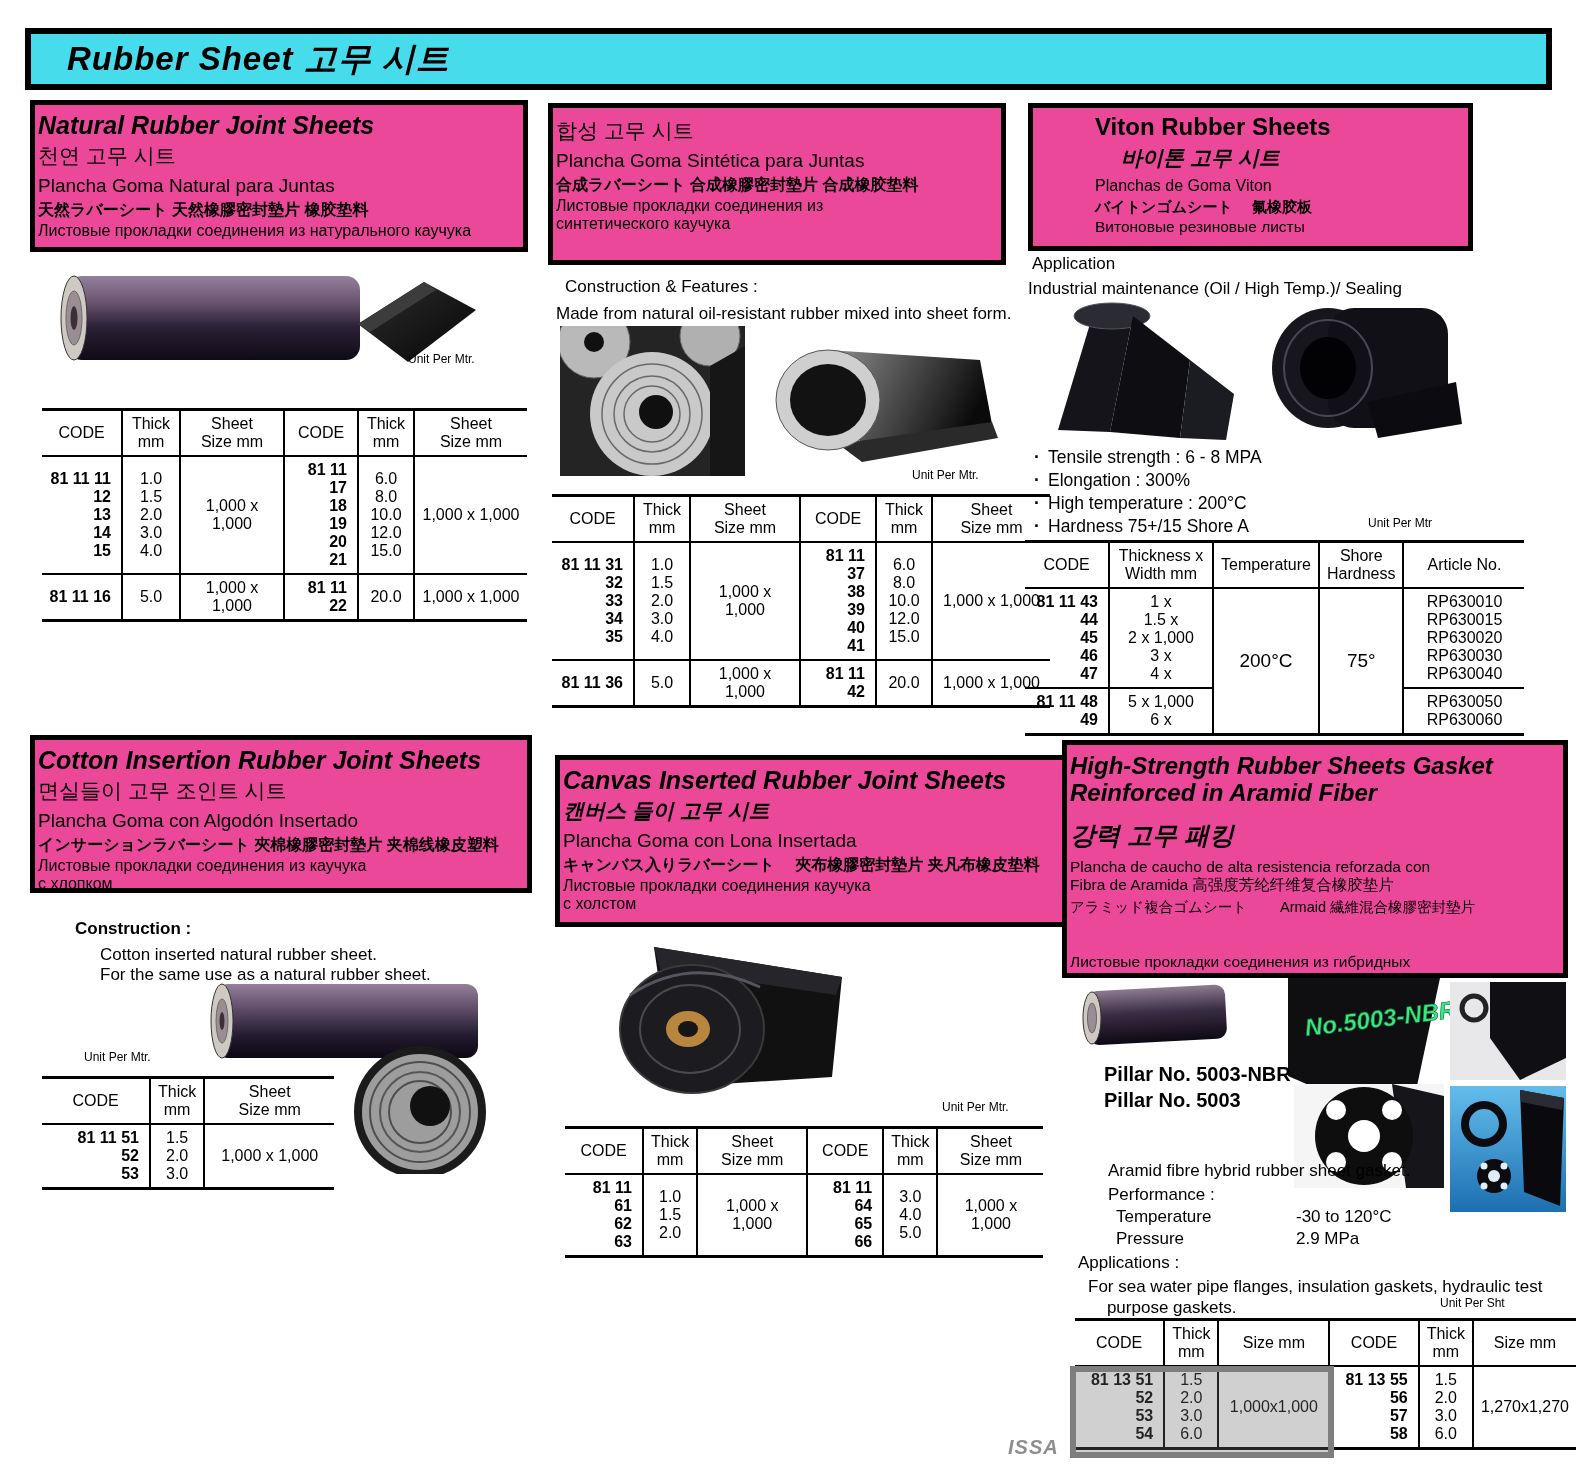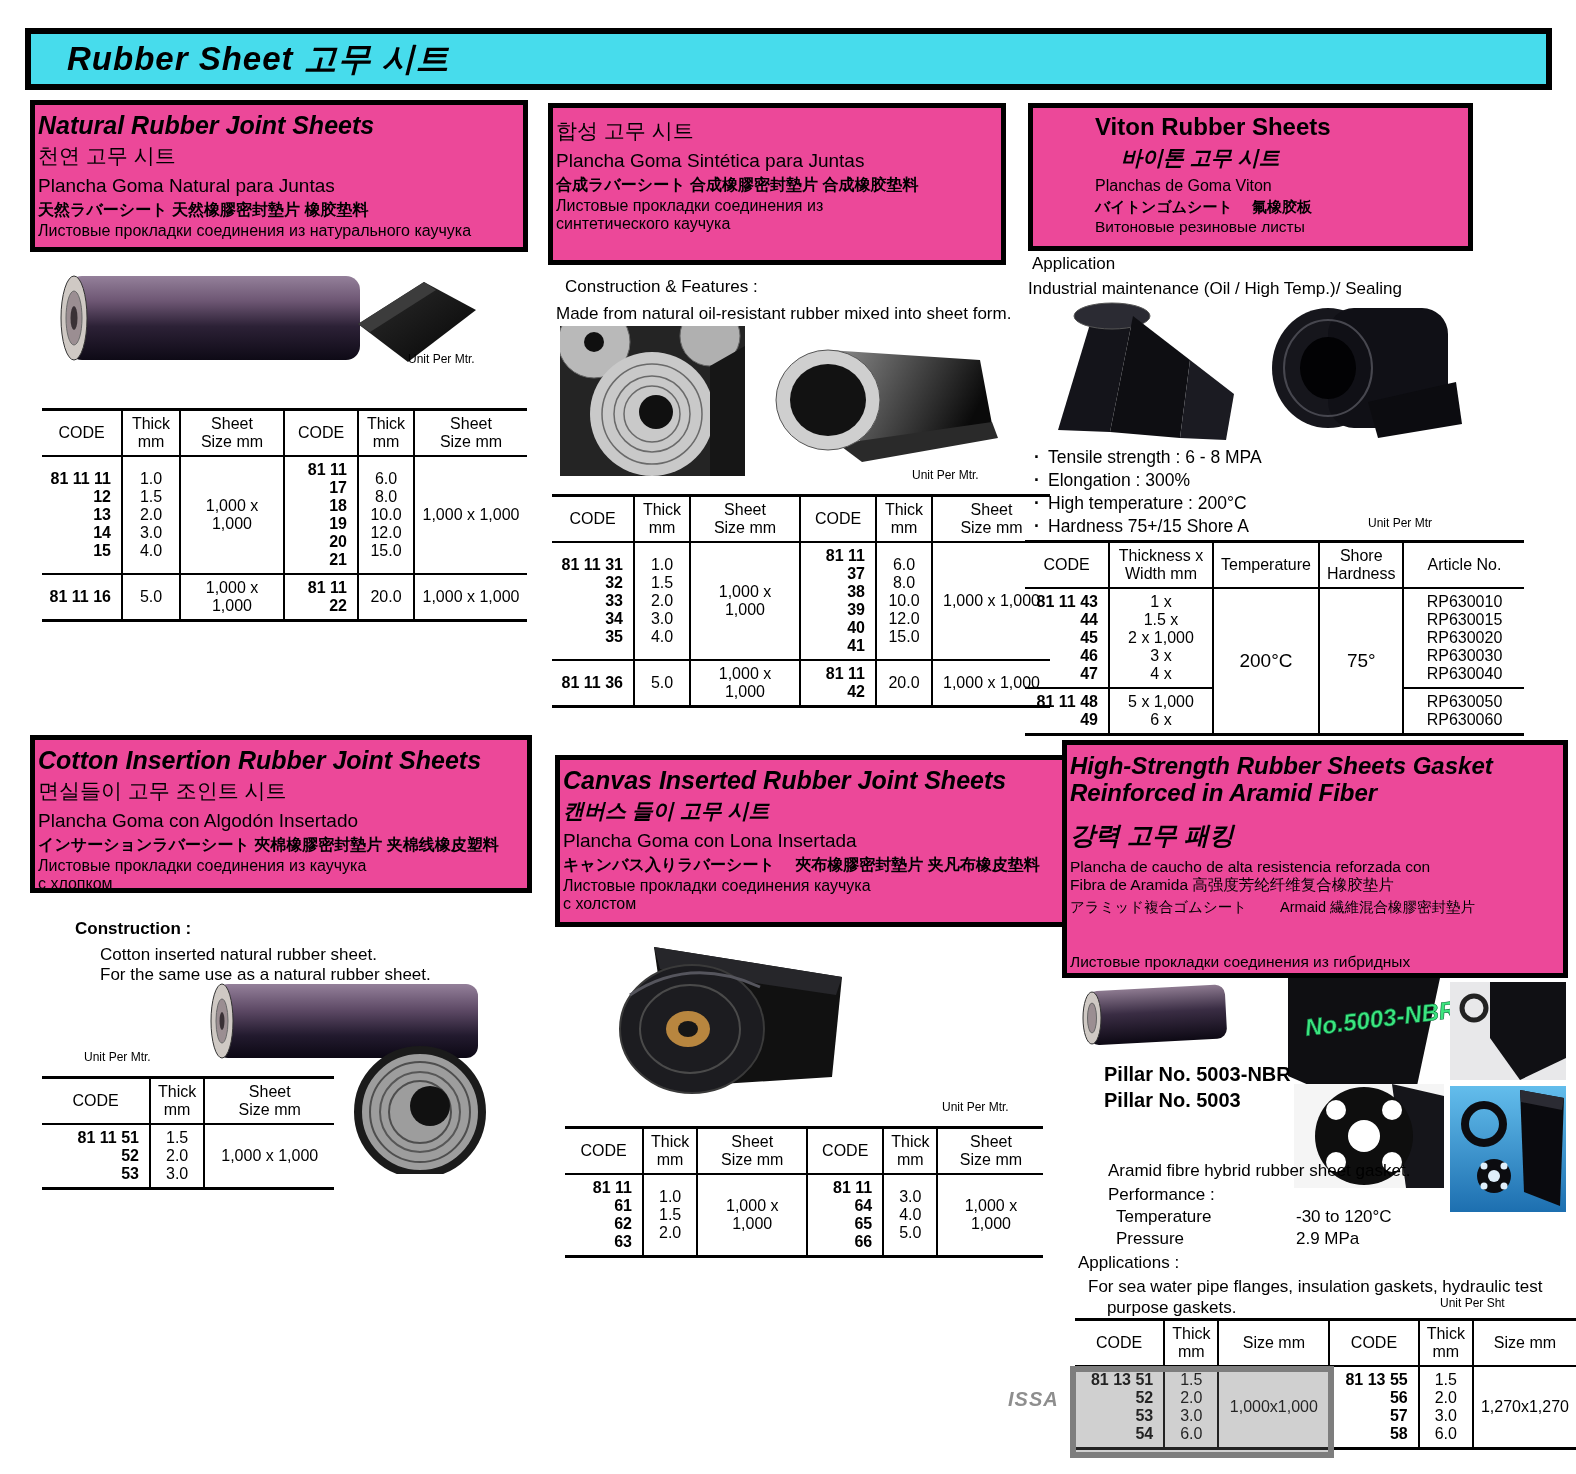--- a/index.html
+++ b/index.html
@@ -502,21 +502,21 @@
   <div class="plain" style="left:1108px;top:1160px;">Aramid fibre hybrid rubber sheet gasket.</div>
   <div class="plain" style="left:1108px;top:1184px;">Performance :</div>
   <div class="plain" style="left:1116px;top:1206px;">Temperature</div>
   <div class="plain" style="left:1296px;top:1206px;">-30 to 120°C</div>
   <div class="plain" style="left:1116px;top:1228px;">Pressure</div>
   <div class="plain" style="left:1296px;top:1228px;">2.9 MPa</div>
   <div class="plain" style="left:1078px;top:1252px;">Applications :</div>
   <div class="plain pre" style="left:1088px;top:1276px;">For sea water pipe flanges, insulation gaskets, hydraulic test
     purpose gaskets.</div>
   <div class="unit-label" style="left:1440px;top:1296px;">Unit Per Sht</div>
-  <div class="issa" style="left:1008px;top:1388px;">ISSA</div>
+  <div class="issa" style="left:1008px;top:1436px;">ISSA</div>
 
   <table class="ptable" style="left:1075px;top:1318px;">
     <colgroup>
         <col style="width:94px">
         <col style="width:48px">
         <col style="width:112px">
         <col style="width:94px">
         <col style="width:48px">
         <col style="width:100px">
       </colgroup>

